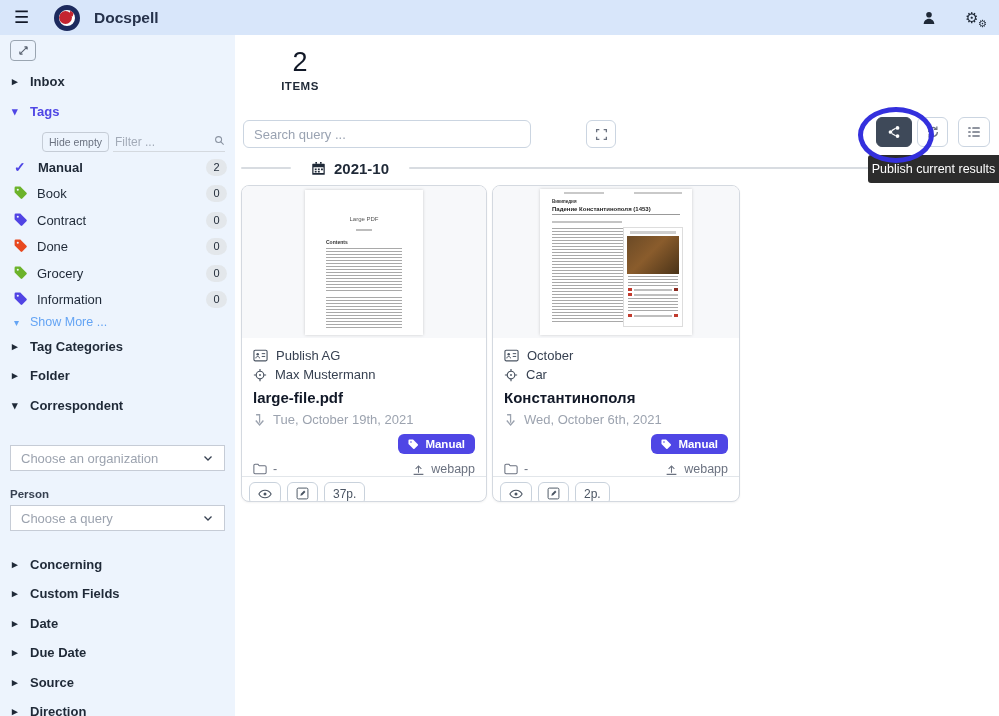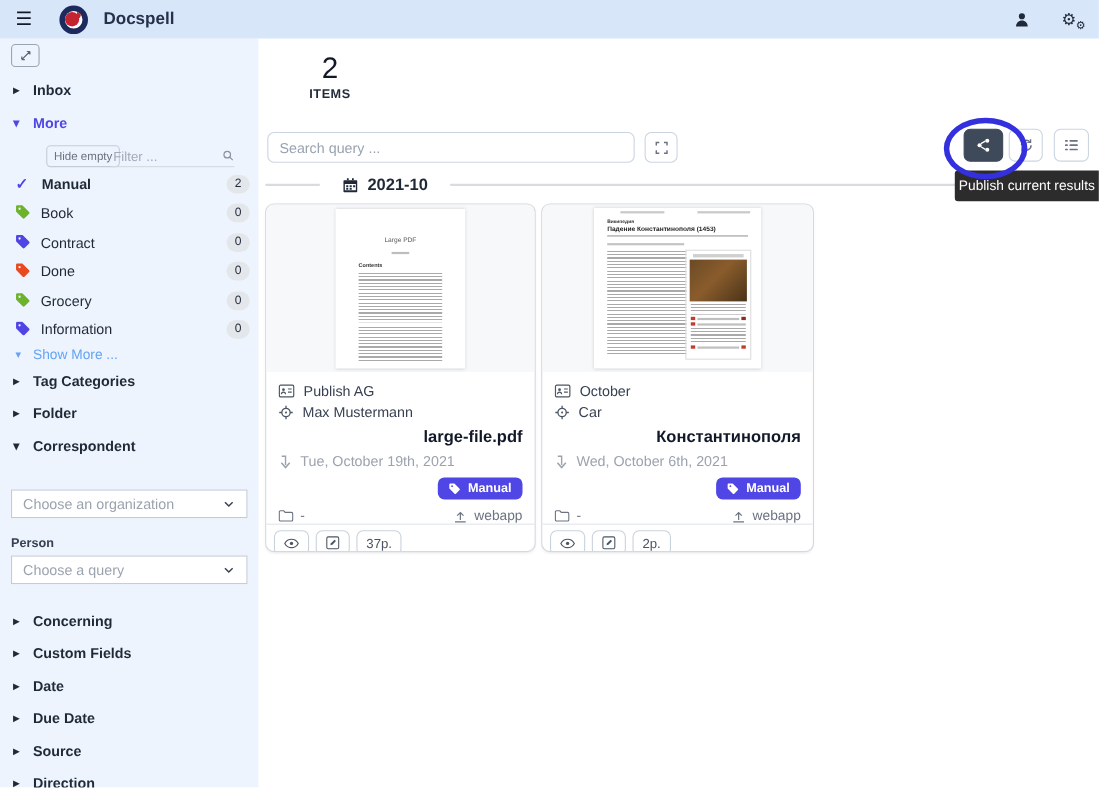--- a/index.html
+++ b/index.html
@@ -26,21 +26,21 @@
   .sidebar { position:absolute; top:35px; left:0; width:235px; bottom:0; background:#edf4fd; z-index:10; }
   .srow { position:absolute; left:0; right:0; display:flex; align-items:center; }
   .expand-btn { position:absolute; left:10px; top:5px; width:26px; height:21px;
     border:1px solid #9aa5b1; border-radius:4px; display:flex; align-items:center;
     justify-content:center; color:#5b6472; cursor:pointer; }
   .sect { padding:0 12px; height:18px; font-weight:bold; font-size:13px; color:#1f2937; gap:9px; cursor:pointer; }
   .caret { font-size:11px; width:9px; display:inline-block; }
   .sect.indigo { color:#4f46e5; }
   .hide-empty { position:absolute; left:10px; border:1px solid #c5ccd6; border-radius:4px;
     color:#6b7280; font-size:10.5px; padding:3px 6px; background:transparent; cursor:pointer;margin-left:32px; }
-  .filter-wrap { position:absolute; left:101px; width:112px; }
+  .filter-wrap { position:absolute; left:113px; width:112px; }
   .filter-input { width:100%; border:none; border-bottom:1px solid #d4d9df; background:transparent;
     font-size:12px; color:#374151; padding:2px 16px 2px 2px; outline:none; font-family:inherit; }
   .filter-input::placeholder { color:#a3abb8; }
   .filter-search-ic { position:absolute; right:0; top:3px; color:#8a93a1; }
   .tagrow { padding:0 8px 0 14px; height:18px; font-size:13px; color:#1f2937; gap:9px; cursor:pointer; }
   .tagrow .tname { flex:1; }
   .tagrow .bold { font-weight:bold; }
   .pill { background:#e3e7eb; border-radius:9px; min-width:21px; height:17px; display:flex;
     align-items:center; justify-content:center; font-size:11px; color:#1f2937; padding:0 6px; }
   .checkglyph { font-weight:bold; font-size:14px; width:15px; }
@@ -49,21 +49,21 @@
   .fselect { position:absolute; left:10px; width:215px; height:26px; background:#fff;
     border:1px solid #c6ccd6; border-radius:0; display:flex; align-items:center;
     padding:0 10px; font-size:13px; color:#9ca3af; cursor:pointer; }
   .fselect .chev { margin-left:auto; color:#374151; }
 
   
   .main { position:absolute; left:235px; top:35px; right:0; bottom:0; background:#fff; }
   .count-block { position:absolute; left:40px; top:12px; width:50px; text-align:center; }
   .count-num { font-size:27px; color:#111827; line-height:30px; }
   .count-label { font-size:11.5px; font-weight:bold; color:#1f2937; letter-spacing:.5px; margin-top:3px; }
-  .search-input { position:absolute; left:8px; top:85px; width:334px; height:28px;
+  .search-input { position:absolute; left:8px; top:85px; width:288px; height:28px;
     border:1px solid #cbd5e1; border-radius:6px; font-size:13px; color:#374151;
     padding:0 10px; outline:none; font-family:inherit; background:#fff; }
   .search-input::placeholder { color:#9aa3b2; }
   .sq-btn { position:absolute; top:85px; width:30px; height:28px; border:1px solid #cbd5e1;
     border-radius:6px; background:#fff; color:#6b7280; display:flex; align-items:center;
     justify-content:center; cursor:pointer; }
   .btn-maximize { left:351px; }
   .btn-share { left:641px; top:82px; width:36px; height:30px; background:#3e4959;
     border-color:#3e4959; color:#fff; }
   .btn-refresh { left:682px; top:82px; width:31px; height:30px; }
@@ -110,21 +110,21 @@
     background:linear-gradient(135deg,#6b4a26 0%,#8a5c2c 45%,#4a3318 100%); }
   .p2-cap { height:10px; margin:2px 2px; }
   .p2-row { display:flex; gap:2px; align-items:center; margin:2px 2px; }
   .p2-flag { width:4px; height:3px; background:#c23b2e; flex:none; }
   .p2-rline { flex:1; height:2px; background:#bfbfbf; }
   .p2-foot { position:absolute; bottom:2px; left:6px; font-size:3px; color:#aaa; }
 
   .info { padding:8px 11px 0; }
   .irow { display:flex; align-items:center; gap:8px; color:#374151; font-size:13px; height:19px; }
   .irow .ic { color:#4b5563; flex:none; }
-  .ctitle { font-size:15px; font-weight:bold; color:#111827; margin:5px 0 4px;text-align:right; }
+  .ctitle { font-size:15px; font-weight:bold; color:#111827; margin:5px 0 4px; }
   .drow { display:flex; align-items:center; gap:8px; color:#9ca3af; font-size:13px; height:19px; }
   .badgerow { display:flex; justify-content:flex-end; margin-top:5px; }
   .tagbadge { background:#4f46e5; color:#fff; font-size:11.5px; font-weight:bold; border-radius:6px;
     padding:4px 10px; display:flex; align-items:center; gap:6px; }
   .metarow { display:flex; justify-content:space-between; align-items:center; margin-top:8px;
     color:#6b7280; font-size:12.5px; }
   .metaL,.metaR { display:flex; align-items:center; gap:6px; }
   .cfooter { margin-top:auto; border-top:1px solid #e2e6ea; padding:5px 7px; display:flex; gap:6px; }
   .fbtn { height:23px; border:1px solid #c9d2dc; border-radius:6px; background:#fff; color:#4b5563;
     display:flex; align-items:center; justify-content:center; padding:0 8px; font-size:12px;
@@ -159,21 +159,21 @@
       </svg>
   </span>
 
   <div class="srow sect" style="top:37px">
     <span class="caret">▸</span>
     <span>Inbox</span>
   </div>
 
   <div class="srow sect indigo" style="top:67px">
     <span class="caret">▾</span>
-    <span>More</span>
+    <span>Tags</span>
   </div>
 
   <div class="srow" style="top:96px;height:22px">
     <button class="hide-empty">Hide empty</button>
     <span class="filter-wrap">
       <input class="filter-input" placeholder="Filter ..." style="">
       <span class="filter-search-ic">
         <svg class="i" width="11" height="11" viewBox="0 0 24 24" fill="none" stroke="currentColor" stroke-width="2.4">
             <circle cx="10" cy="10" r="6.5"></circle>
             <path d="M15 15l6 6"></path>

